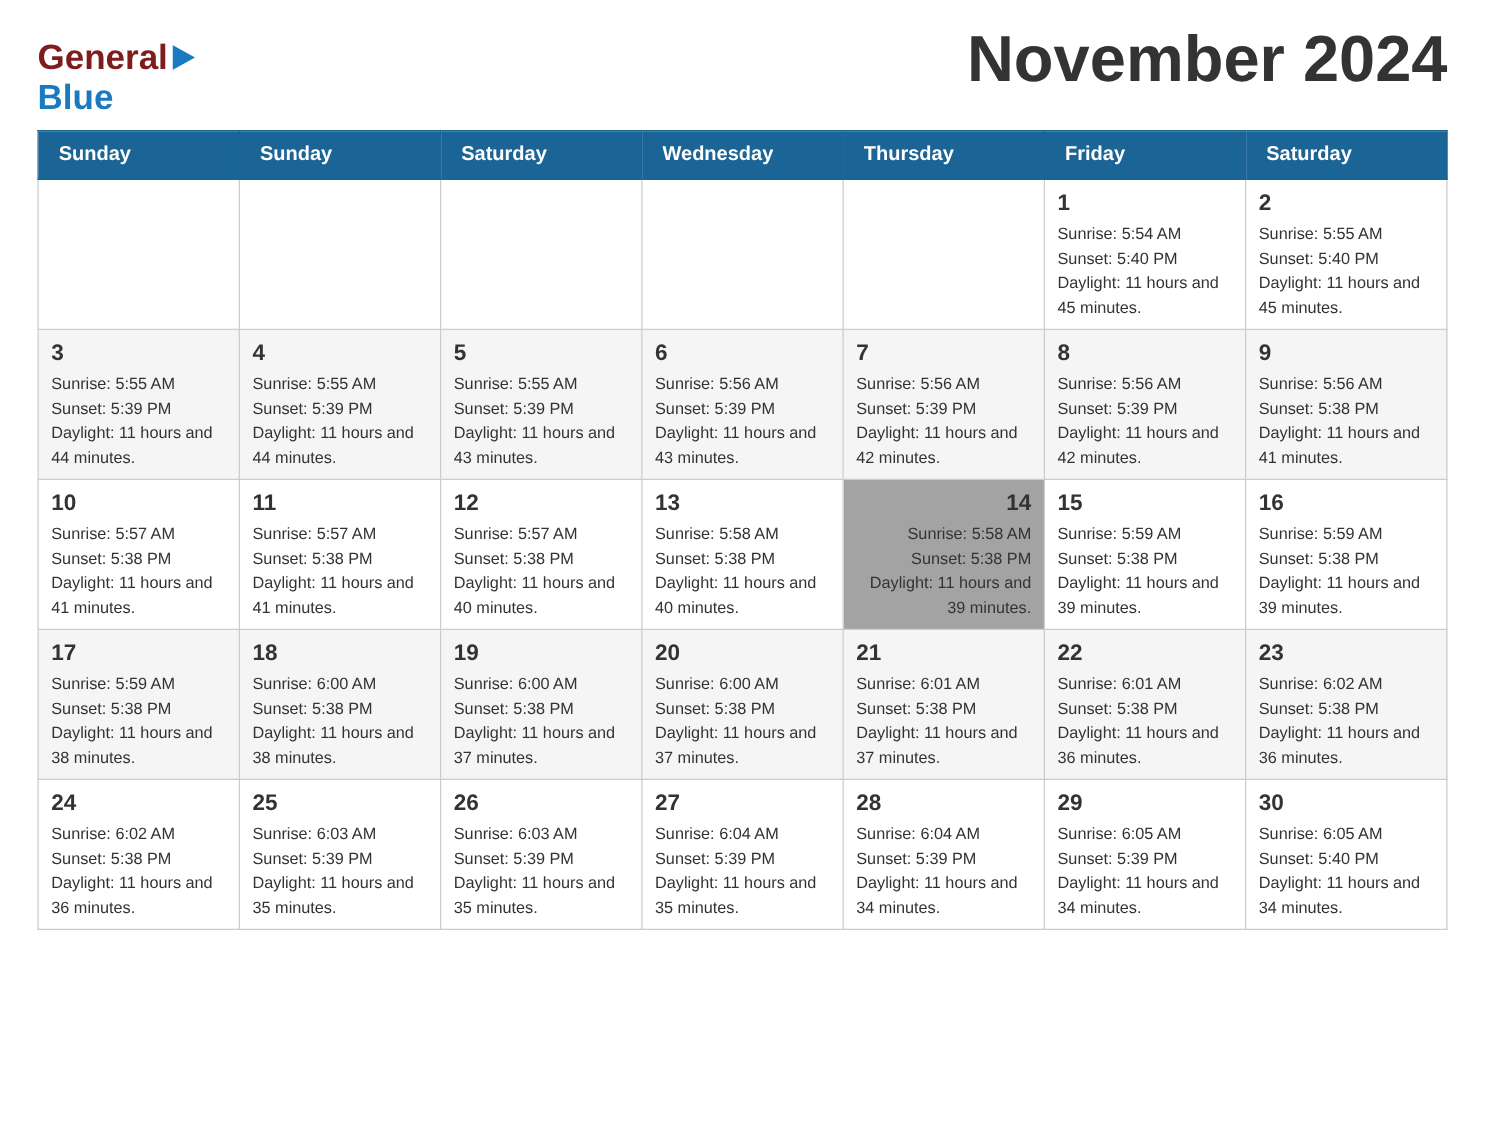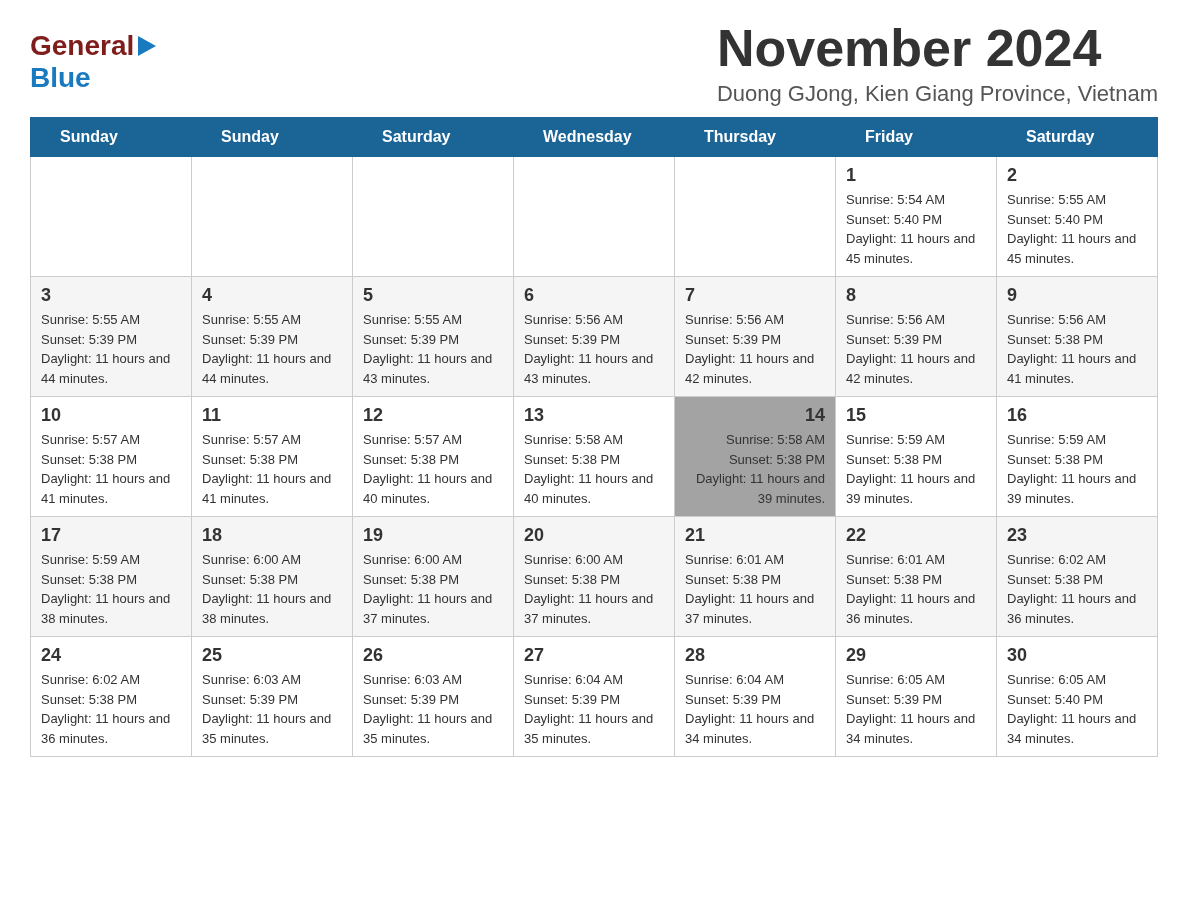--- a/index.html
+++ b/index.html
@@ -39,21 +39,21 @@
     .calendar-table {
       width: 100%;
       border-collapse: collapse;
       margin-top: 10px;
     }
     .calendar-table th {
       background-color: #1a6496;
       color: #fff;
       font-size: 16px;
       font-weight: bold;
-      padding: 10px 29px;
+      padding: 10px 16px;
       text-align: left;
       border: 1px solid #1a6496;
     }
     .calendar-table td {
       vertical-align: top;
       padding: 8px 10px;
       border: 1px solid #ccc;
       width: calc(100% / 7);
       min-height: 100px;
       font-size: 13px;
@@ -107,21 +107,20 @@
           </svg>
         </span>
       </div>
       <div class="logo-line2">
         <span style="font-size:28px;font-weight:bold;color:#1a7abf;">Blue</span>
       </div>
     </div>
   </div>
   <div class="title-section">
     <div class="month-title">November 2024</div>
-    <div class="location-title">Duong GJong, Kien Giang Province, Vietnam</div>
   </div>
 </div>
 
 <table class="calendar-table">
   <thead>
     <tr>
     <th>Sunday</th>
         <th>Sunday</th>
         <th>Saturday</th>
         <th>Wednesday</th>

